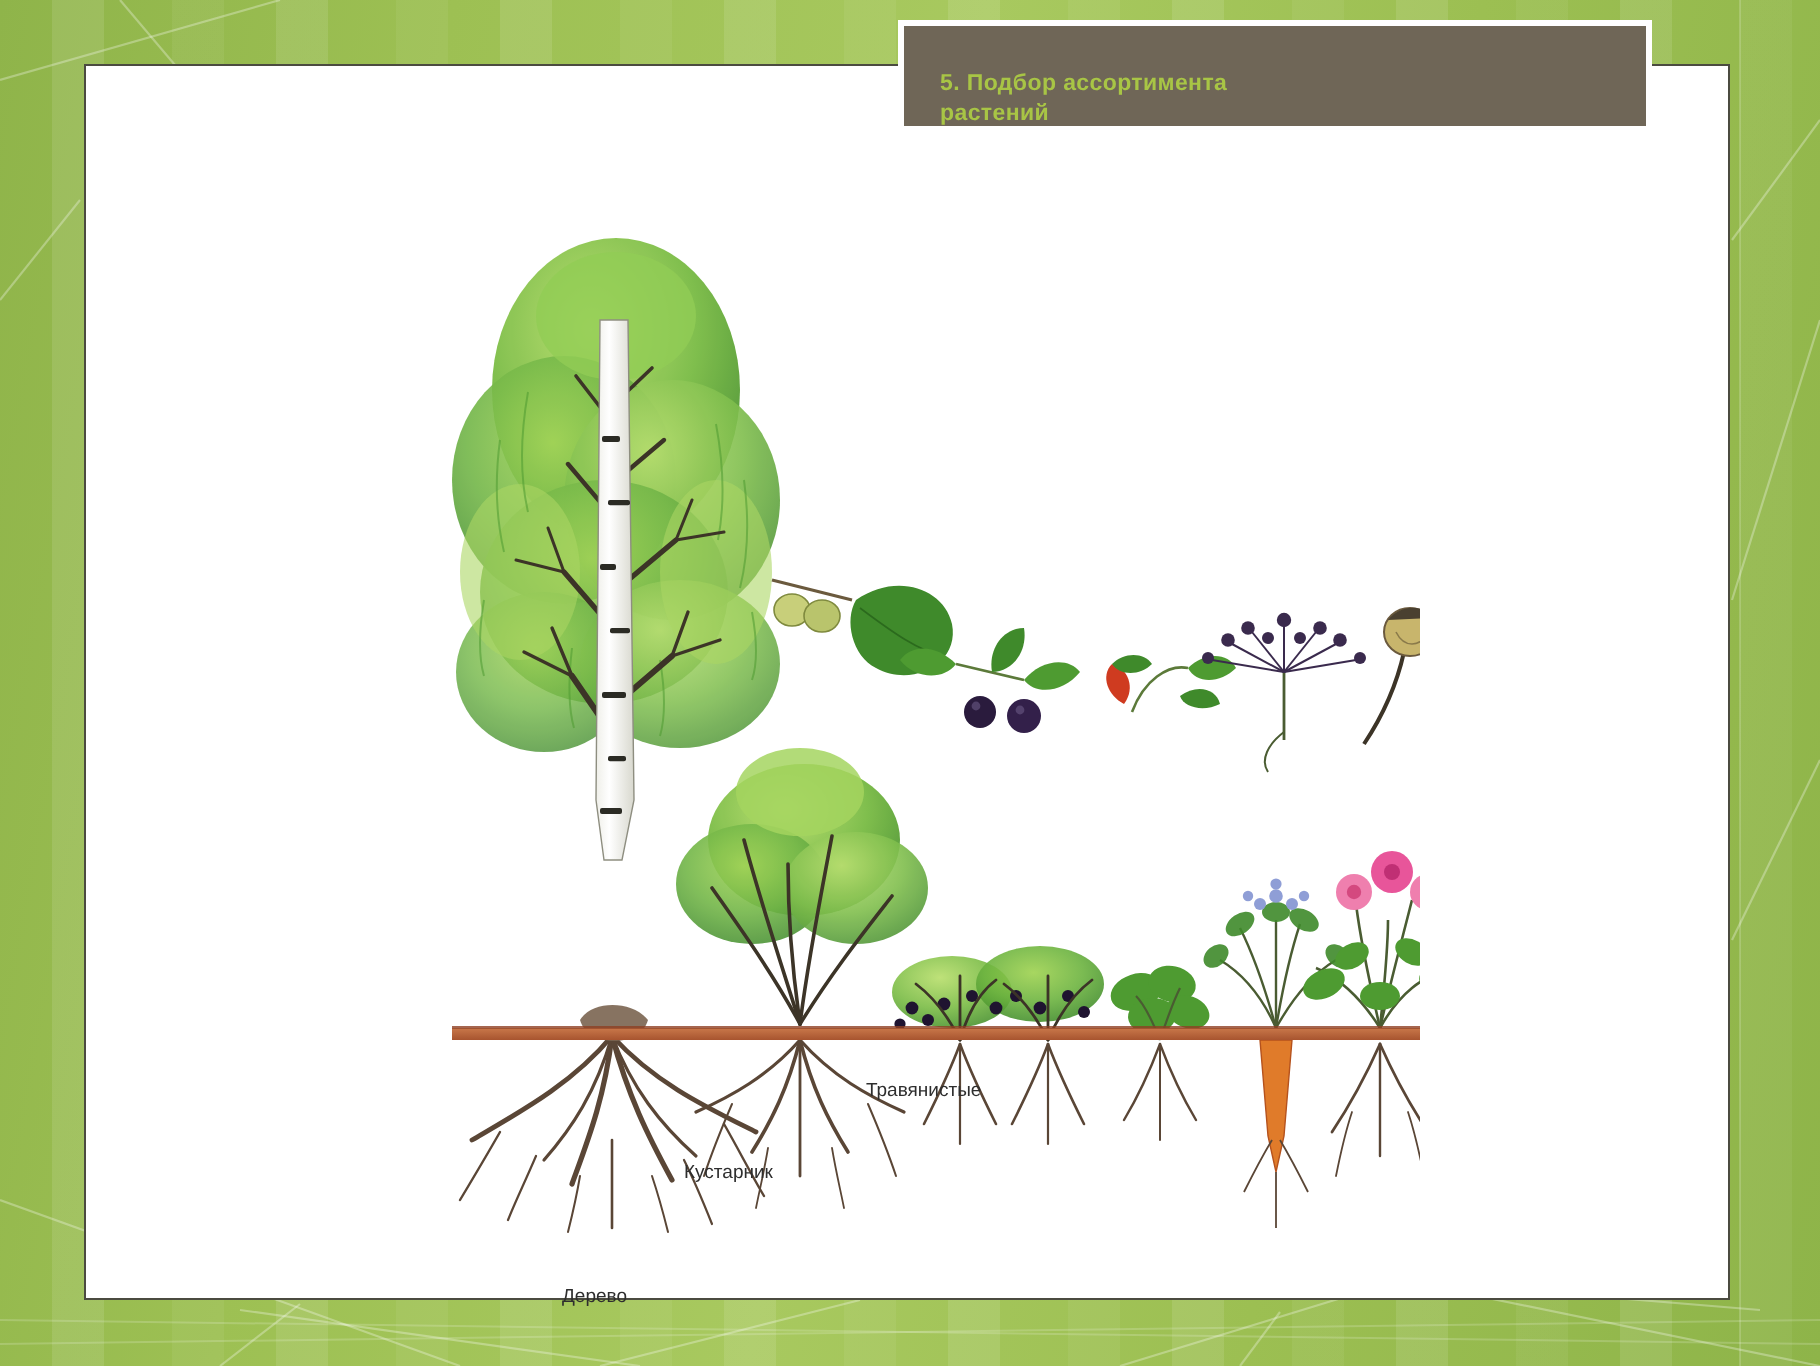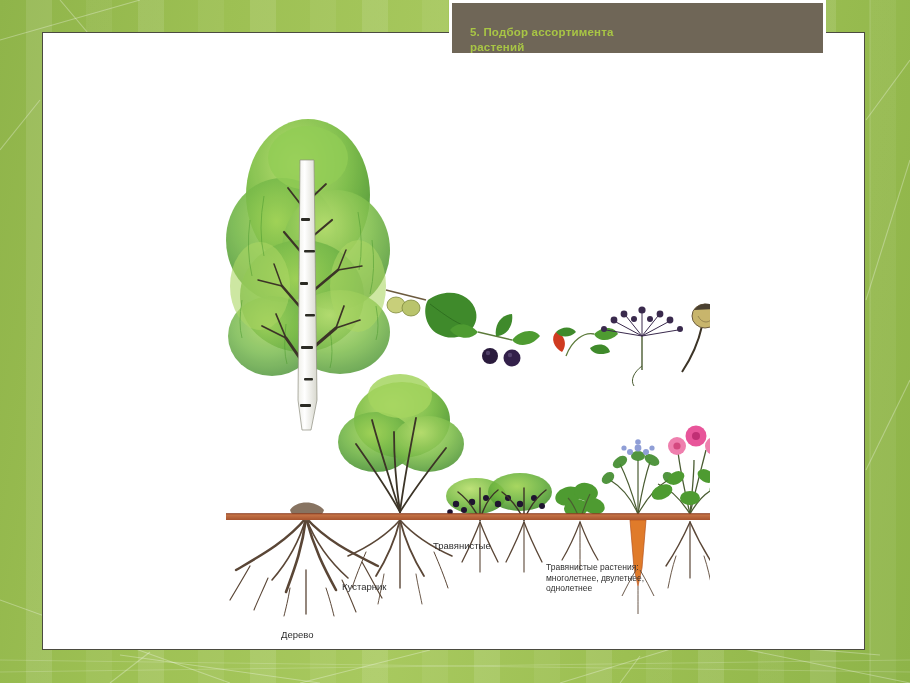--- a/index.html
+++ b/index.html
@@ -52,21 +52,21 @@
     background: #ffffff;
     border: 1px solid #4b4b40;
     box-sizing: border-box;
     z-index: 3;
   }
 
   
   .header-banner {
     position: absolute;
     left: 449px;
-    top: 0px;
+    top: 10px;
     width: 377px;
     height: 56px;
     background: #ffffff;
     padding: 3px;
     box-sizing: border-box;
     z-index: 5;
   }
   .header-banner-inner {
     width: 100%;
     height: 100%;
@@ -127,21 +127,21 @@
 
   .fig-label {
     position: absolute;
     font-size: 9.5px;
     color: #2e2e2e;
     font-family: "Liberation Sans", sans-serif;
     white-space: pre-line;
     line-height: 11px;
     z-index: 6;
   }
-  .fig-label.lbl-derevo { left: 281px; top: 629px; }
+  .fig-label.lbl-derevo { left: 281px; top: 643px; }
   .fig-label.lbl-kustarnik { left: 342px; top: 581px; }
   .fig-label.lbl-kustarnichek { left: 433px; top: 540px; }
   .fig-label.lbl-travy { left: 546px; top: 562px; font-size: 8.5px; line-height: 10.5px; }
 </style>
 </head>
 <body>
 
 <div class="slide">
 
   <div class="bg-stripes"></div>
@@ -503,17 +503,14 @@
       </g>
     </svg>
   </div>
 
   <div class="fig-label lbl-derevo">Дерево</div>
 
   <div class="fig-label lbl-kustarnik">Кустарник</div>
 
   <div class="fig-label lbl-kustarnichek">Травянистые</div>
 
-  <div class="fig-label lbl-travy">Травянистые растения:
-многолетнее, двулетнее,
-однолетнее</div>
 
 </div>
 
 </body></html>

